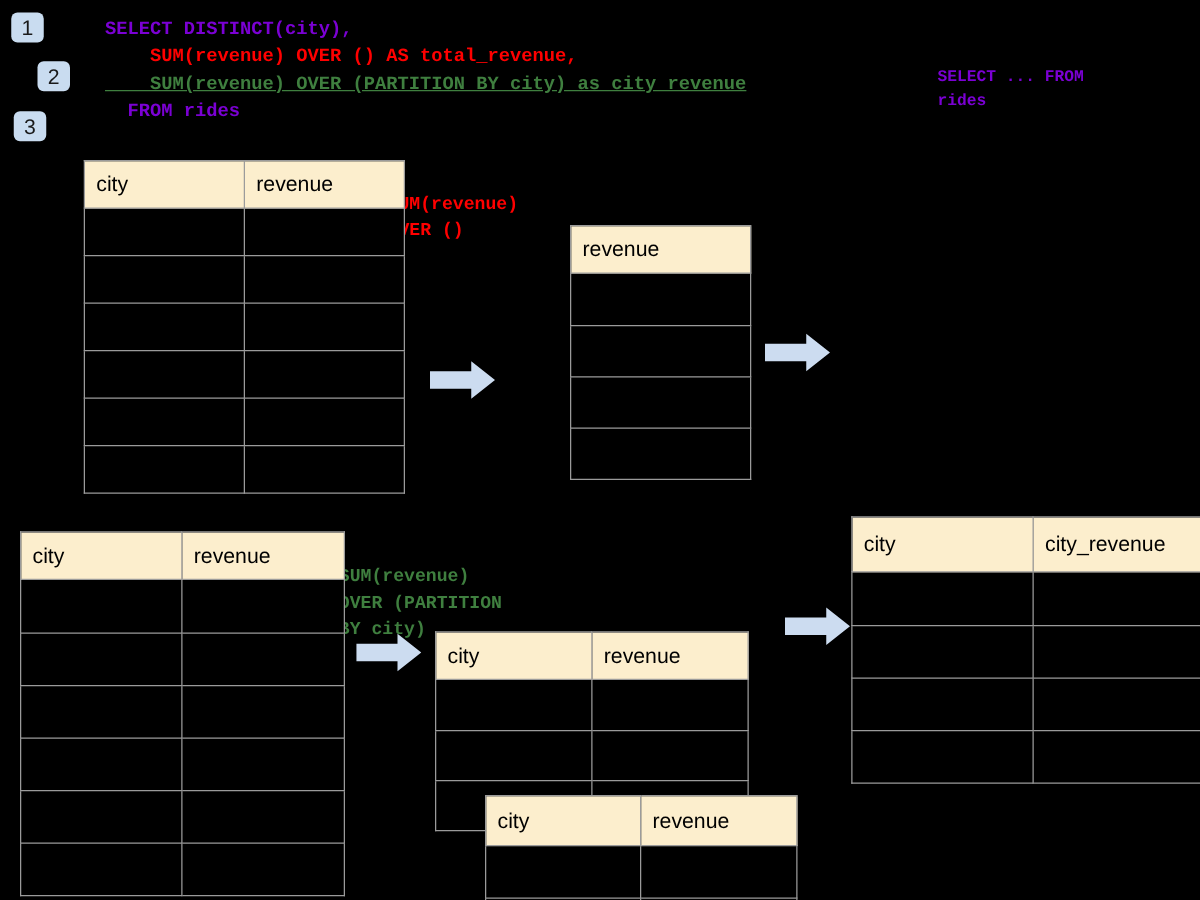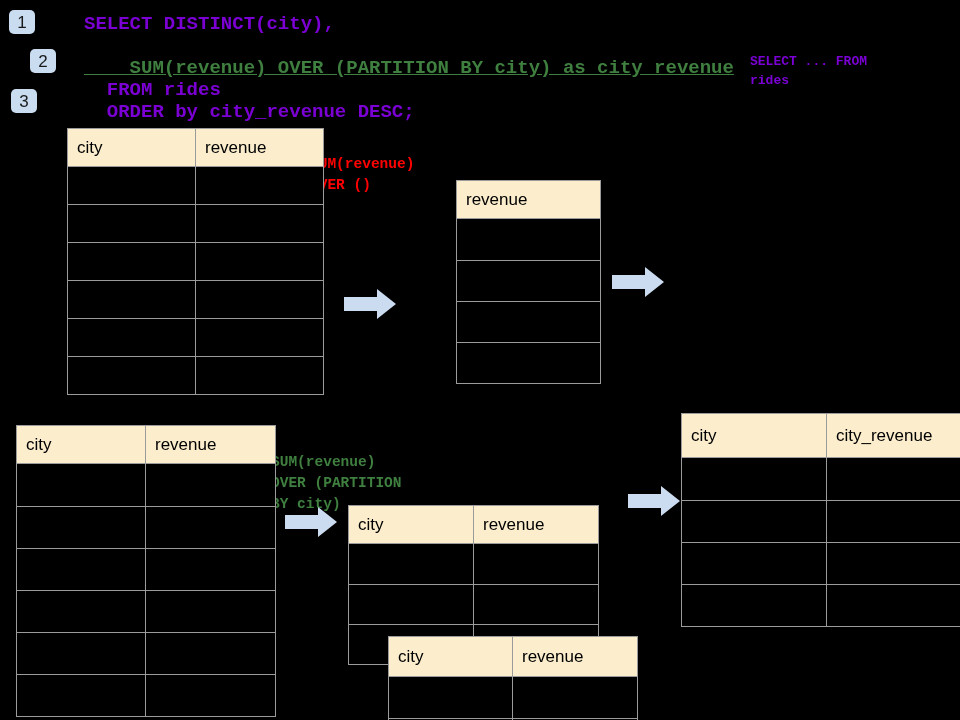--- a/index.html
+++ b/index.html
@@ -30,21 +30,21 @@
     align-items: center;
     justify-content: center;
     width: 26px;
     height: 24px;
   }
 
   
   .code {
     position: absolute;
     font-family: "Liberation Mono", monospace;
-    font-size: 19px;
+    font-size: 15px;
     font-weight: bold;
     white-space: pre;
     letter-spacing: 0px;
     line-height: 22px;
   }
   .c-purple { color: #7b00d4; }
   .c-red    { color: #ff0000; }
   .c-green  { color: #3f7f3f; }
 
   .annot {
@@ -101,23 +101,23 @@
     <span>1</span>
   </div>
   <div class="badge" style="left:30px; top:49px;">
     <span>2</span>
   </div>
   <div class="badge" style="left:11px; top:89px;">
     <span>3</span>
   </div>
 
   <div class="code c-purple" style="left:84px; top:13px;">SELECT DISTINCT(city),</div>
+  <div class="code c-red" style="left:84px; top:35px;">    SUM(revenue) OVER () AS total_revenue,</div>
   <div class="code c-green" style="left:84px; top:57px;text-decoration:underline;">    SUM(revenue) OVER (PARTITION BY city) as city_revenue</div>
   <div class="code c-purple" style="left:84px; top:79px;">  FROM rides</div>
-  <div class="code c-purple" style="left:84px; top:101px;">  ORDER by city_revenue DESC;</div>
 
   <div class="annot small c-purple" style="left:750px; top:36px;">SELECT ... FROM
 rides</div>
 
   <div class="annot c-red" style="left:310px; top:138px;">SUM(revenue)
 OVER ()</div>
 
   <div class="annot c-green" style="left:271px; top:436px;">SUM(revenue)
 OVER (PARTITION
 BY city)</div>

